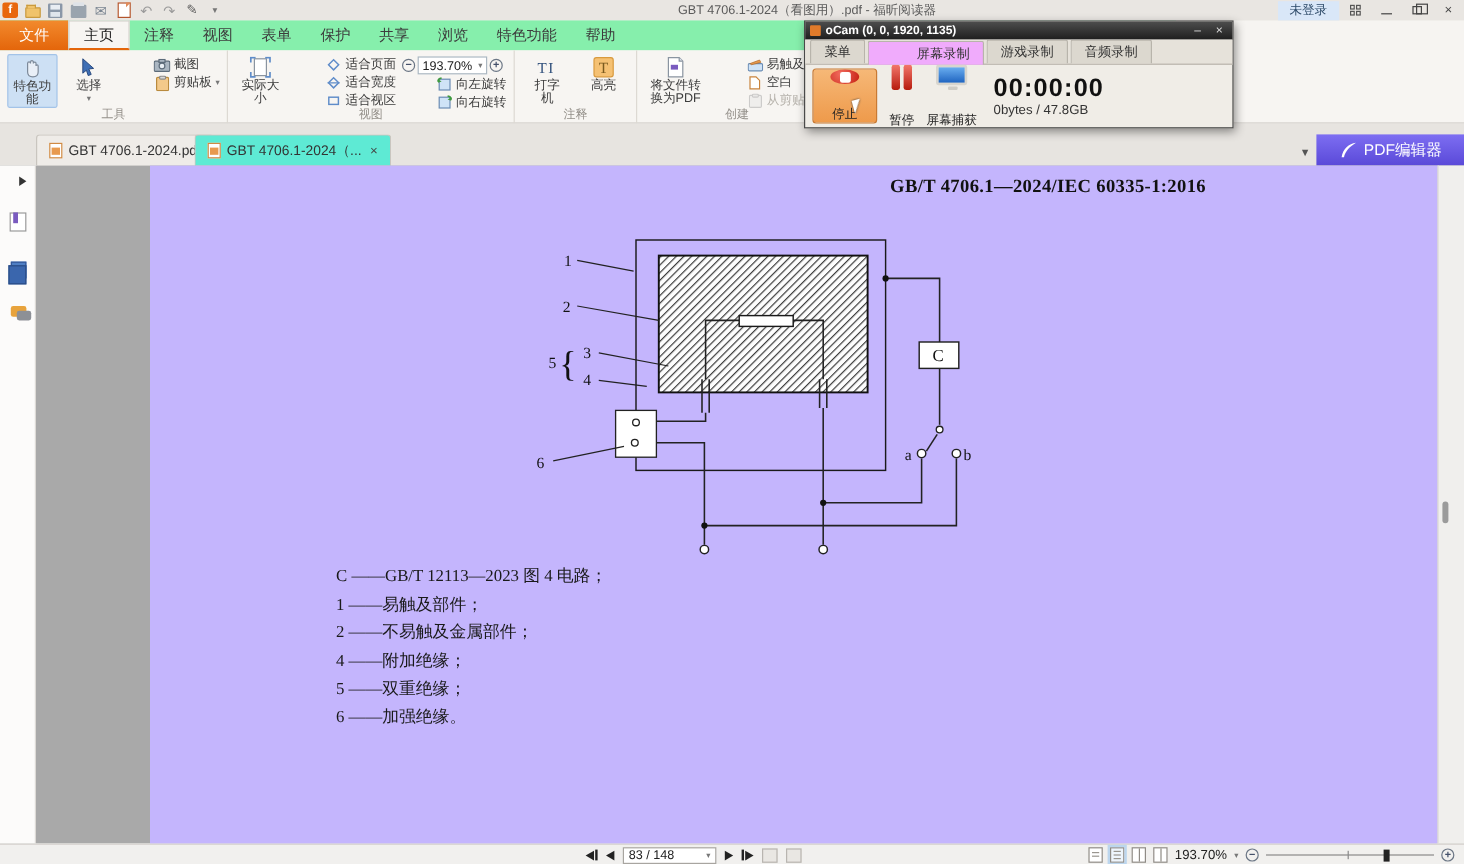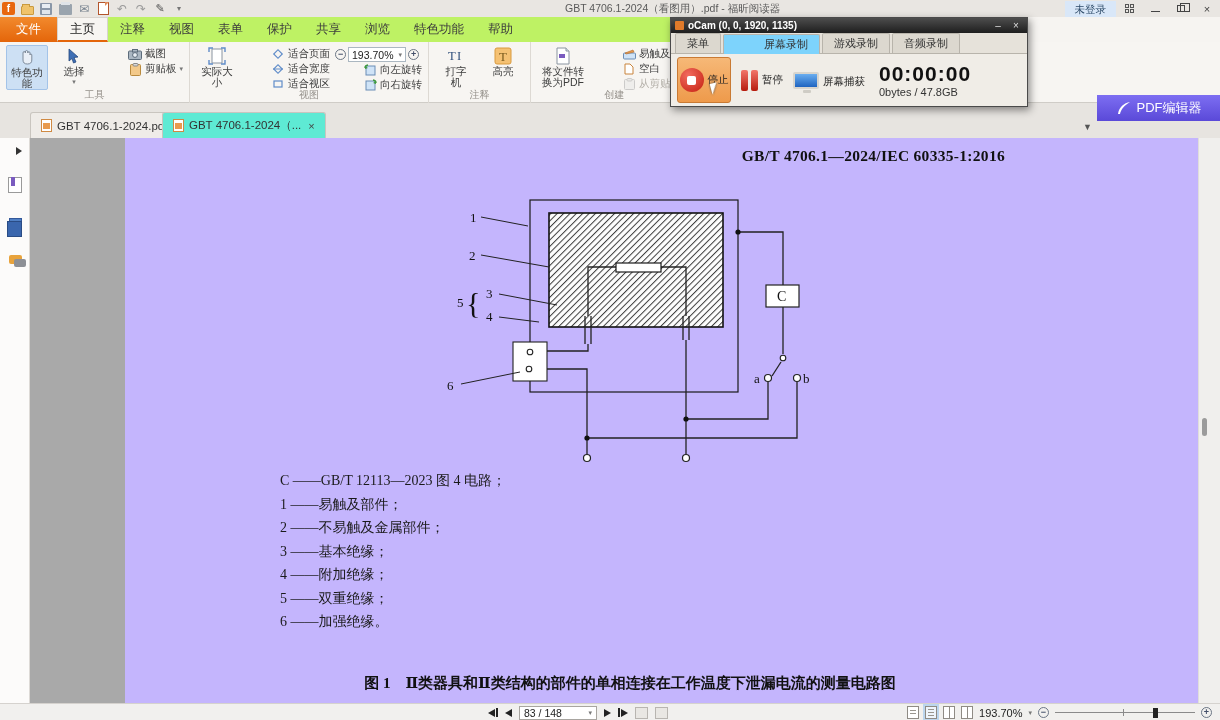--- a/index.html
+++ b/index.html
@@ -31,21 +31,21 @@
   #win-controls { right:0; top:0; height:17px; display:flex; align-items:center; }
   #login-btn { background:#d9e7f8; color:#2d4a68; font-size:10.5px; padding:1px 10px; height:16px; line-height:14px; }
   .winbtn { width:26px; height:16px; display:flex; align-items:center; justify-content:center; color:#444; font-size:11px; }
   .grid-ic { width:9px; height:9px; display:grid; grid-template-columns:4px 4px; gap:1px; }
   .grid-ic i { border:1px solid #555; height:4px; display:block; }
   .min-ic { width:9px; height:1px; background:#444; margin-top:6px; }
   .restore-ic { width:8px; height:7px; border:1px solid #444; position:relative; }
   .restore-ic:before { content:""; position:absolute; left:2px; top:-3px; width:8px; height:7px; border:1px solid #444; }
 
   
-  #menurow { left:0; top:17px; width:980px; height:25px; background:#bef264; }
+  #menurow { left:0; top:17px; width:980px; height:25px; background:#86efac; }
   #menutabs { display:flex; height:25px; align-items:stretch; }
   .menutab { padding:0 12px; font-size:12.5px; color:#3c3c3c; display:flex; align-items:center; }
   .menutab.file { background:linear-gradient(#f28a2d,#e4650a); color:#fff; padding:0 16px; }
   .menutab.active { background:#f7f5f2; border:1px solid #d8d4cf; border-bottom:2px solid #e4650a; color:#1c1c1c; }
   #searchrow { right:4px; top:19px; height:20px; display:flex; align-items:center; gap:4px; }
   .sf-icon { width:16px; height:14px; position:relative; }
   .sf-icon .fold { position:absolute; left:0; top:3px; width:12px; height:9px; background:#f0c36b; border:1px solid #c99a3f; }
   .sf-icon .lens { position:absolute; right:0; top:0; width:7px; height:7px; border:2px solid #3a6ea5; border-radius:50%; background:#fff; }
   #search-box { width:94px; height:19px; background:#fff; border:1px solid #98b6d2; display:flex; align-items:center; padding:0 3px; }
   #search-box input { border:none; outline:none; width:78px; font-size:11px; color:#222; background:transparent; font-family:inherit; }
@@ -73,21 +73,21 @@
   .icon12 { width:14px; height:12px; display:flex; align-items:center; justify-content:center; }
 
   
   #tabbar { left:0; top:103px; width:1220px; height:35px; background:#e7e4e0; }
   .doctab { position:absolute; bottom:0; height:26px; display:flex; align-items:center; gap:5px; padding:0 10px; font-size:11.5px; color:#333; border:1px solid #c9c5bf; border-bottom:none; border-radius:3px 3px 0 0; background:#efece8; }
   .doctab.active { background:#5eead4; }
   .pdf-ic { width:11px; height:13px; background:#fff; border:1px solid #d08a43; position:relative; }
   .pdf-ic:before { content:""; position:absolute; left:1px; top:3px; width:7px; height:6px; background:#e89a4e; }
   .tabclose { color:#444; font-size:11px; margin-left:2px; }
   #tab-overflow { position:absolute; right:128px; bottom:6px; font-size:9px; color:#555; }
-  #editor-btn { position:absolute; right:0; bottom:17px; width:123px; height:26px; background:linear-gradient(#7d6ef2,#5a49d8); color:#fff; font-size:13px; display:flex; align-items:center; justify-content:center; gap:6px; }
+  #editor-btn { position:absolute; right:0; bottom:0; width:123px; height:26px; background:linear-gradient(#7d6ef2,#5a49d8); color:#fff; font-size:13px; display:flex; align-items:center; justify-content:center; gap:6px; }
 
   
   #main { left:0; top:138px; width:1220px; height:565px; background:#a9a9a9; }
   #sidebar { left:0; top:0; width:30px; height:565px; background:#fcfbfa; border-right:1px solid #dddad6; }
   .sb-item { position:absolute; left:6px; width:18px; height:18px; display:flex; align-items:center; justify-content:center; }
   .sb-arrow { width:0; height:0; border-left:6px solid #333; border-top:4px solid transparent; border-bottom:4px solid transparent; margin-left:8px; }
   .sb-bm { width:14px; height:16px; background:#fff; border:1px solid #9a9a9a; position:relative; }
   .sb-bm:before { content:""; position:absolute; left:2px; top:-1px; width:4px; height:9px; background:#7a5bbf; }
   .sb-layers { width:13px; height:14px; background:#4f7fc4; border:1px solid #33589a; position:relative; }
   .sb-layers:before { content:""; position:absolute; left:-3px; top:2px; width:13px; height:14px; background:#3a66ad; border:1px solid #2a4c85; }
@@ -126,23 +126,23 @@
   #zoom-slider .knob { position:absolute; left:98px; top:2px; width:5px; height:10px; background:#222; }
 
   
   #ocam { left:670px; top:17px; width:358px; height:90px; background:#f0ede7; border:1px solid #4a4a4a; box-shadow:2px 3px 8px rgba(0,0,0,.45); z-index:50; }
   #ocam-title { height:15px; background:linear-gradient(#4d4d4d,#1e1e1e); display:flex; align-items:center; padding:0 4px; gap:4px; }
   #ocam-title .ot-ic { width:9px; height:9px; background:#e07a2a; border-radius:1px; }
   #ocam-title .ot-text { color:#fff; font-size:10px; font-weight:bold; flex:1; }
   #ocam-title .ot-btn { color:#ddd; font-size:10px; width:14px; text-align:center; }
   #ocam-tabs { height:21px; background:#e6e2da; border-bottom:1px solid #b8b4ab; display:flex; align-items:flex-end; padding-left:4px; gap:2px; }
   .otab { font-size:11px; color:#333; padding:2px 11px; border:1px solid #b8b4ab; border-bottom:none; border-radius:2px 2px 0 0; background:#dcd8cf; }
-  .otab.active { background:#7dd3fc; position:relative; top:1px;padding-left:40px; }
+  .otab.active { background:#f0abfc; position:relative; top:1px;padding-left:40px; }
   #ocam-body { height:52px; display:flex; align-items:center; padding:0 6px; gap:10px; }
-  .obtn { display:flex; align-items:center; justify-content:center; gap:4px; font-size:10.5px; color:#222; }
+  .obtn { display:flex; flex-direction:column; align-items:center; justify-content:center; gap:18px; font-size:10.5px; color:#222; }
   #stop-btn { width:54px; height:46px; background:linear-gradient(#f6b877,#ee9a4b); border:1px solid #c97a33; border-radius:3px; position:relative; }
   .stop-ic { width:24px; height:24px; border-radius:50%; background:radial-gradient(circle at 35% 30%, #f26b5e, #c41f10); display:flex; align-items:center; justify-content:center; }
   .stop-ic i { width:9px; height:9px; background:#fff; border-radius:2px; display:block; }
   .cursor-arrow { position:absolute; right:12px; bottom:8px; width:0; height:0; border-left:7px solid #fff; border-bottom:11px solid transparent; filter:drop-shadow(0 0 1px #333); transform:rotate(-15deg); }
   .pause-ic { display:flex; gap:3px; }
   .pause-ic i { width:7px; height:21px; background:linear-gradient(#f2766a,#b61b0d); border-radius:2px; }
   .cap-ic { width:26px; height:17px; background:linear-gradient(#6aaef0,#1f64c0); border:2px solid #d8d5ce; border-radius:2px; position:relative; }
   .cap-ic:after { content:""; position:absolute; left:8px; bottom:-6px; width:8px; height:3px; background:#cfccc5; border-radius:1px; }
   #ocam-timer { margin-left:4px; }
   #timer-val { font-size:21px; color:#111; font-weight:bold; letter-spacing:1px; }
@@ -577,27 +577,25 @@
           <text x="803" y="383">b</text>
           <text x="777" y="301" font-size="14">C</text>
           <text x="466" y="313" font-size="30">{</text>
         </g>
       </svg>
 
       <div id="legend">
         <div>C ——GB/T 12113—2023 图 4 电路；</div>
         <div>1 ——易触及部件；</div>
         <div>2 ——不易触及金属部件；</div>
-        <div>3 ——基本绝缘；</div>
         <div>4 ——附加绝缘；</div>
         <div>5 ——双重绝缘；</div>
         <div>6 ——加强绝缘。</div>
       </div>
 
-      <div id="caption">图 1　Ⅱ类器具和Ⅱ类结构的部件的单相连接在工作温度下泄漏电流的测量电路图</div>
     </div>
 
     <div id="vscroll" class="abs">
       <span class="thumb"></span>
     </div>
   </div>
 
   <div id="statusbar" class="abs">
     <div id="nav-center">
       <span class="navpair">

